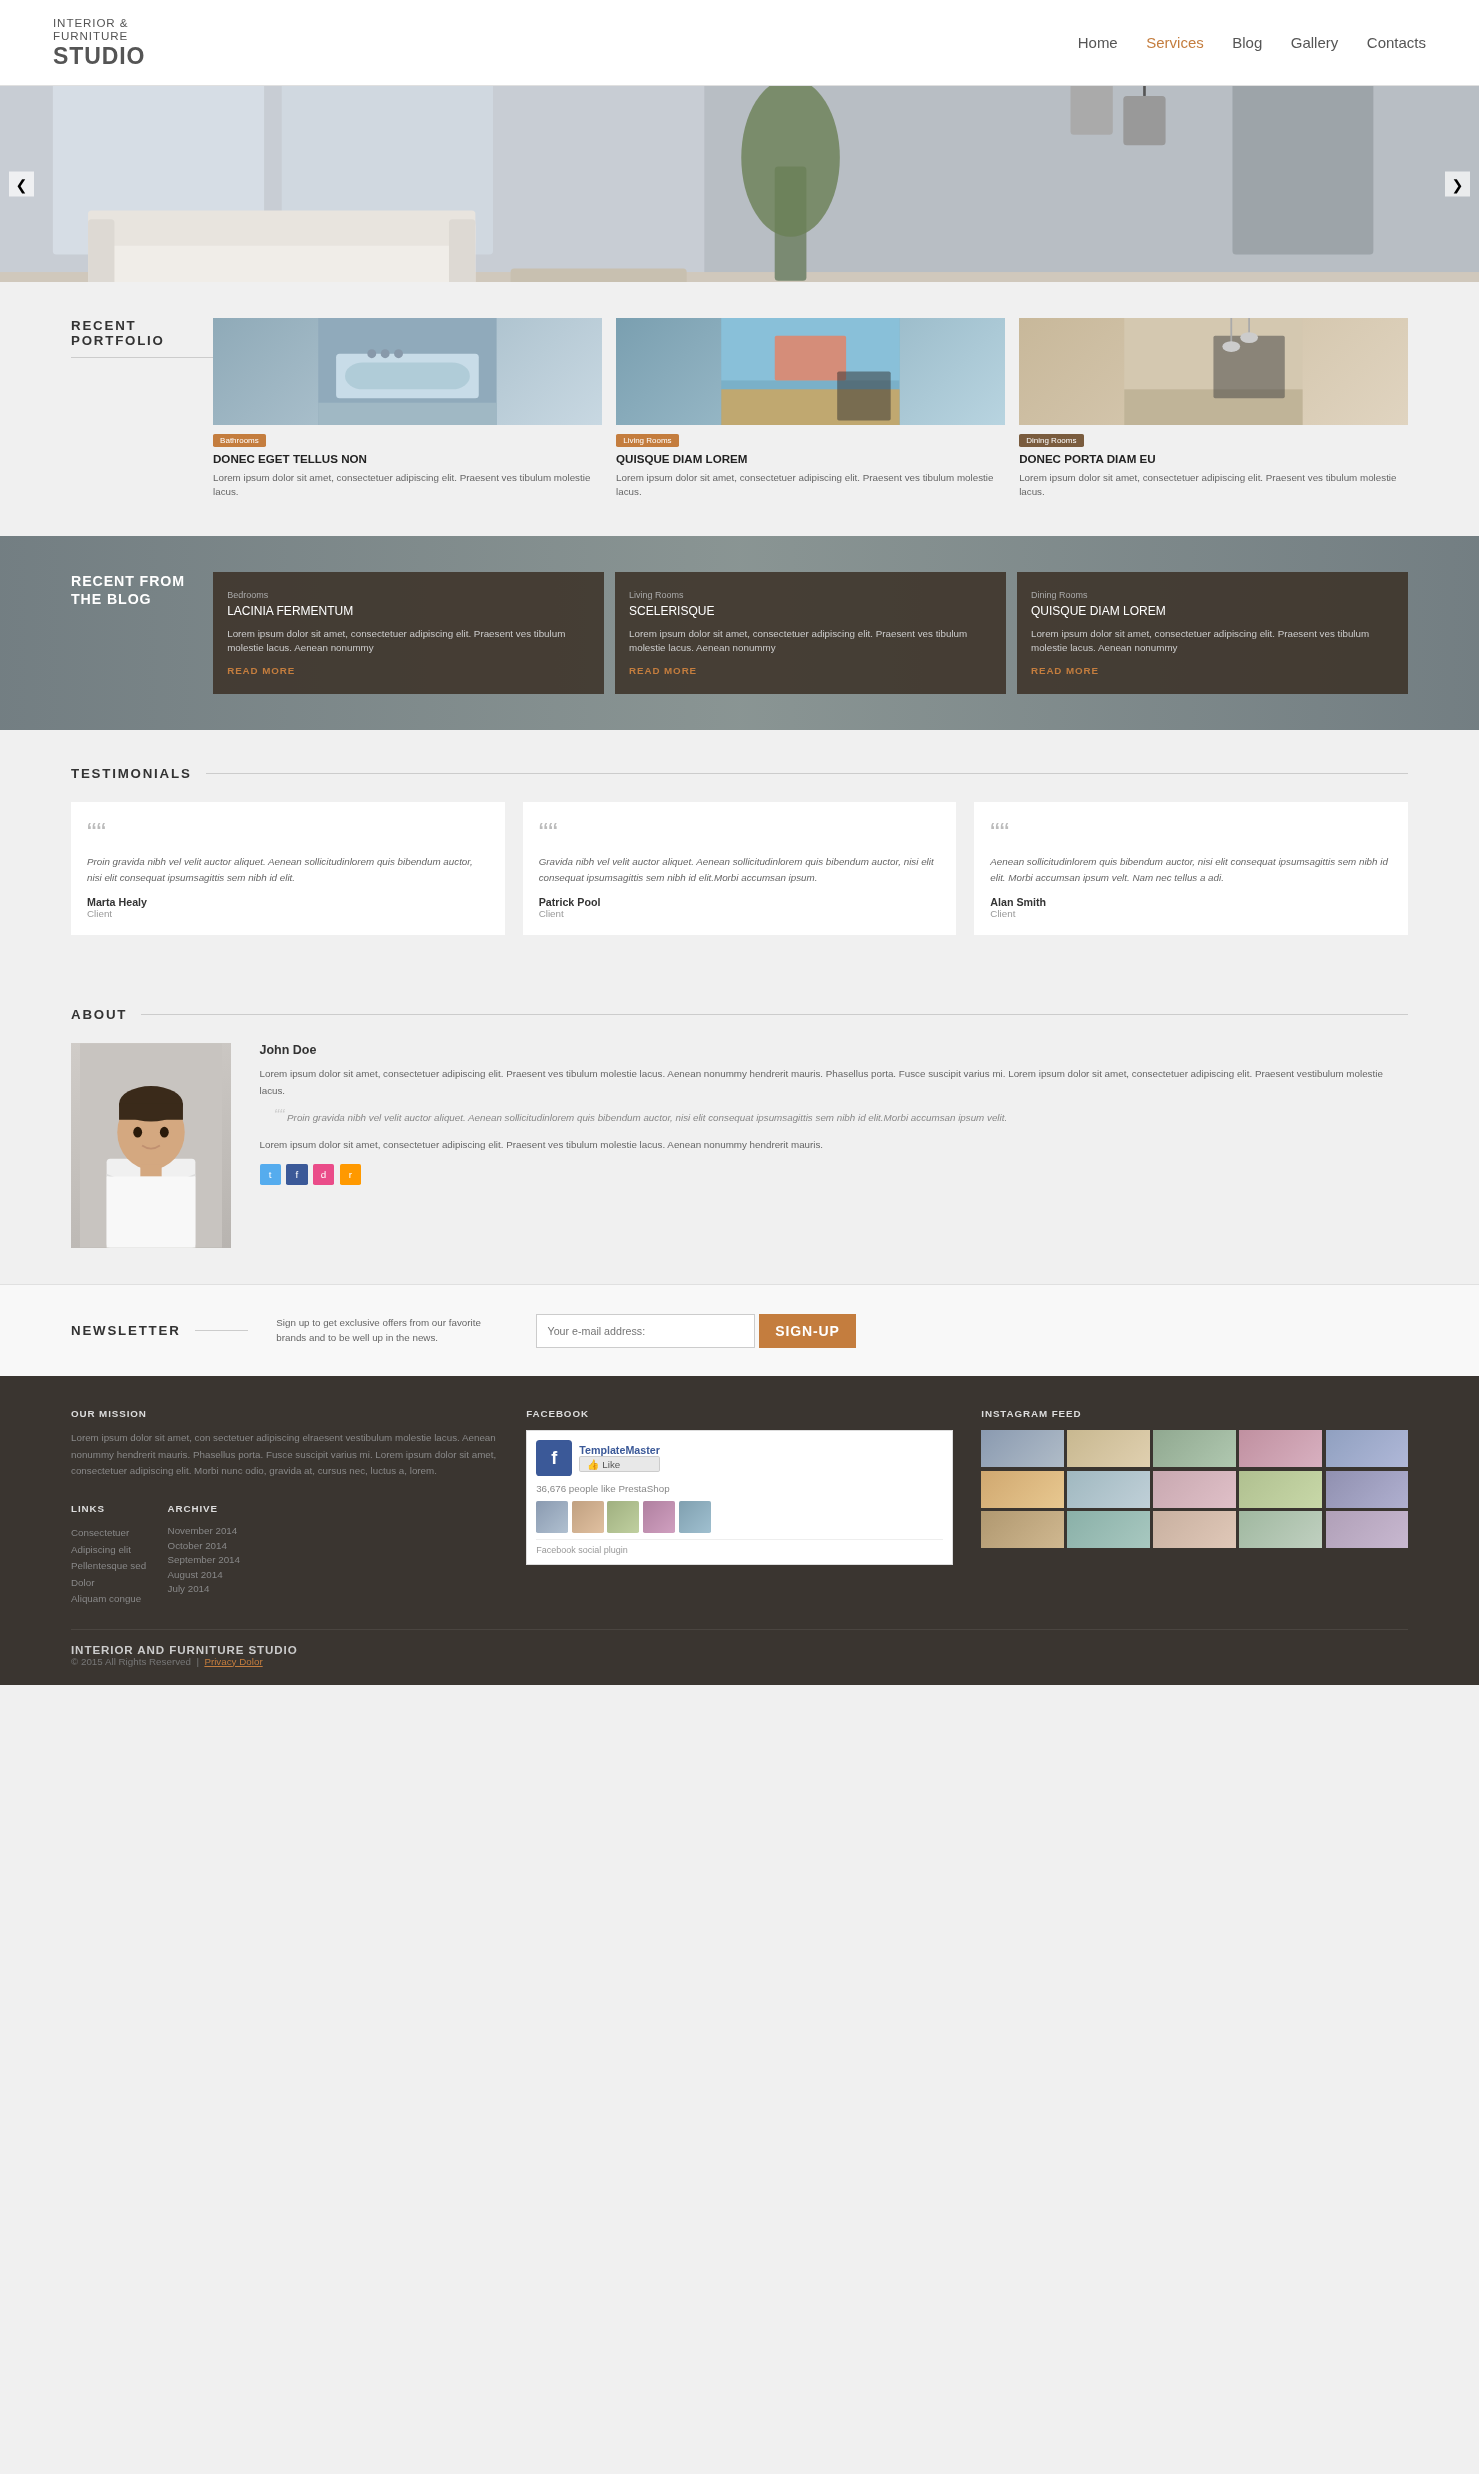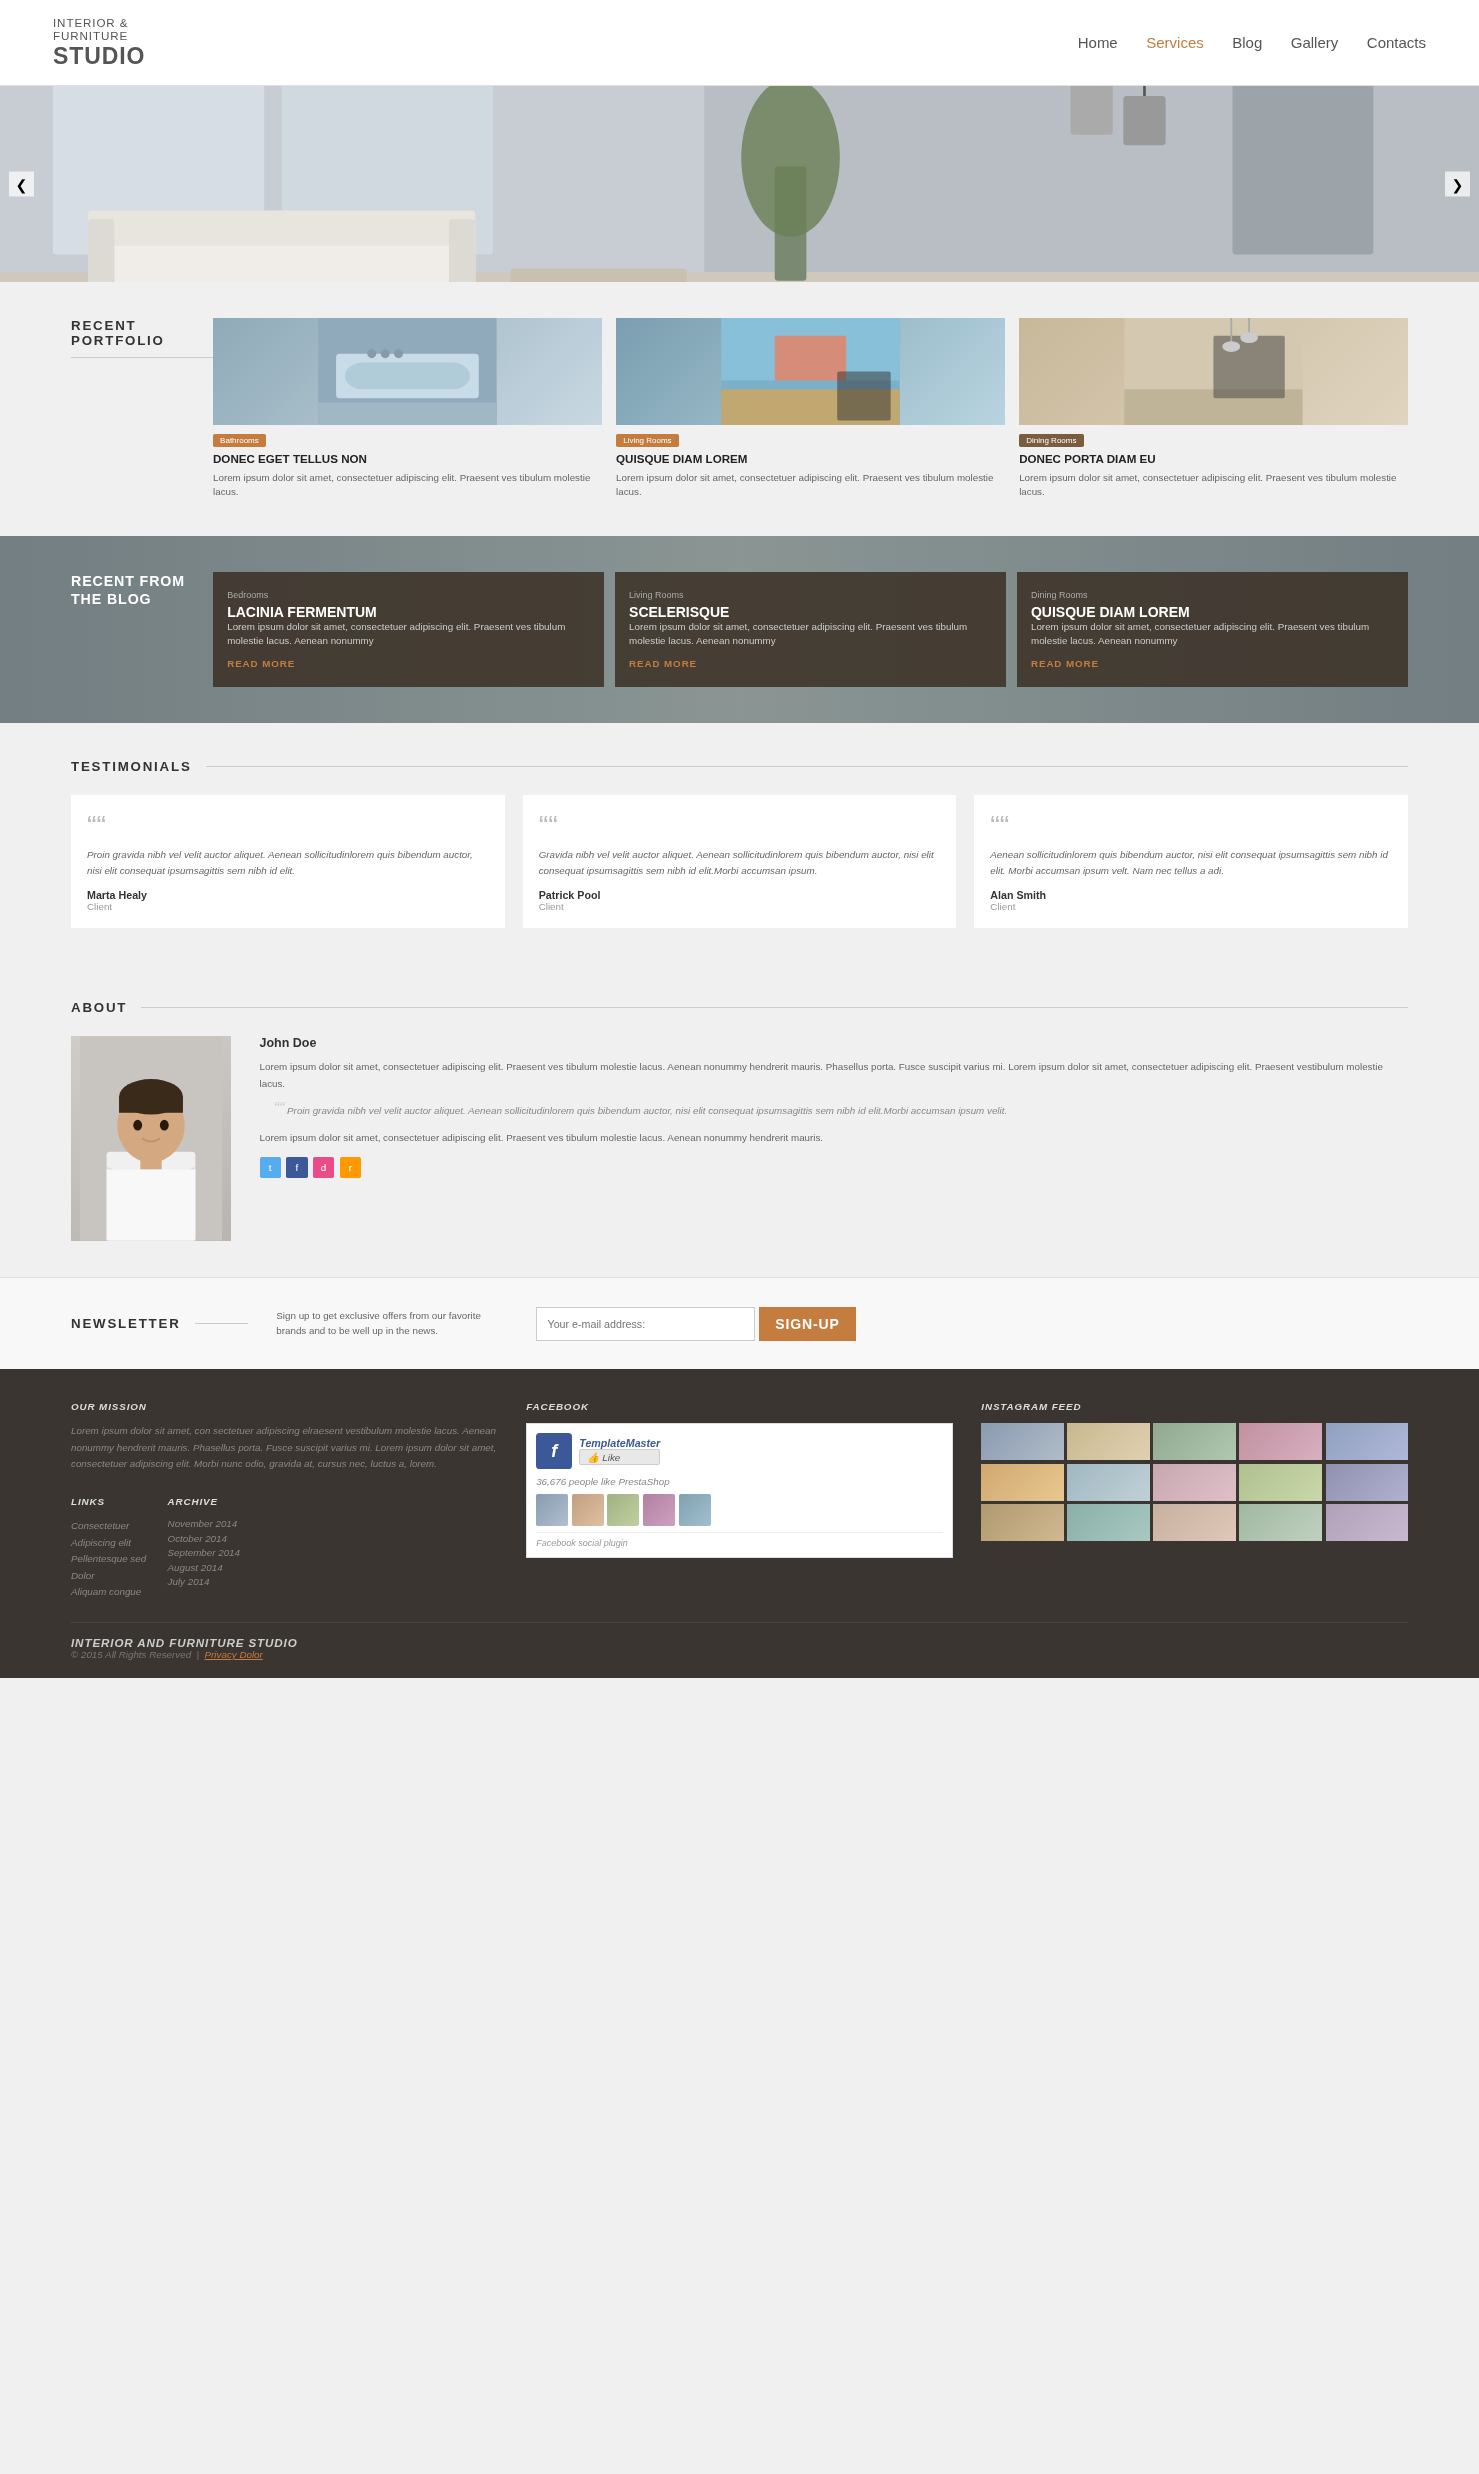--- a/index.html
+++ b/index.html
@@ -41,21 +41,21 @@
 
     
     .blog-section { position: relative; background: #888; padding: 36px 71px; }
     .blog-bg { position: absolute; inset: 0; background: linear-gradient(to right, #6a7a80 0%, #8a9a98 50%, #6a7a80 100%); opacity: 0.7; }
     .blog-content { position: relative; z-index: 1; display: flex; gap: 0; }
     .blog-sidebar { color: #fff; width: 142px; flex-shrink: 0; }
     .blog-sidebar h3 { font-size: 14.2px; font-weight: 700; text-transform: uppercase; letter-spacing: 0.9px; line-height: 1.3; }
     .blog-cards { display: grid; grid-template-columns: 1fr 1fr 1fr; gap: 10.7px; flex: 1; }
     .blog-card { background: rgba(60,50,40,0.88); padding: 18px 14.2px; color: #fff; }
     .blog-card .cat { font-size: 9px; color: #aaa; margin-bottom: 3.6px; }
-    .blog-card h4 { font-size: 14px; font-weight: 700; text-transform: uppercase; }
+    .blog-card h4 { font-size: 12px; font-weight: 400; text-transform: uppercase; margin-bottom: 9px; }
     .blog-card p { font-size: 9.8px; line-height: 1.5; color: #ccc; margin-bottom: 7.1px; }
     .read-more { color: #c47d3e; font-size: 9.8px; font-weight: 700; text-transform: uppercase; letter-spacing: 0.9px; cursor: pointer; border: none; background: none; }
 
     
     .testimonials-grid { display: grid; grid-template-columns: 1fr 1fr 1fr; gap: 18px; }
     .testimonial { background: #fff; padding: 16px; }
     .testimonial .quote { font-size: 21.4px; color: #ccc; line-height: 0.5; margin-bottom: 7.1px; }
     .testimonial p { font-size: 9.8px; color: #666; line-height: 1.6; font-style: italic; margin-bottom: 10.7px; }
     .testimonial .author { font-size: 10.7px; font-weight: 700; color: #333; }
     .testimonial .role { font-size: 9.8px; color: #999; }
@@ -78,21 +78,21 @@
     
     .newsletter-section { background: #f8f8f8; padding: 28.5px 71px; border-top: 0.9px solid #e0e0e0; display: flex; align-items: center; gap: 28.5px; }
     .newsletter-title { font-size: 13.3px; font-weight: 700; letter-spacing: 1.8px; text-transform: uppercase; color: #333; white-space: nowrap; display: flex; align-items: center; gap: 14.2px; }
     .newsletter-title::after { content: ''; width: 53px; height: 0.9px; background: #ccc; }
     .newsletter-desc { font-size: 9.8px; color: #666; max-width: 231px; line-height: 1.5; }
     .newsletter-form { display: flex; gap: 4px; flex: 1; max-width: 320px; }
     .newsletter-input { flex: 1; padding: 9px 10.7px; border: 0.9px solid #ccc; font-size: 10.7px; color: #999; outline: none; }
     .newsletter-btn { background: #c47d3e; color: #fff; border: none; padding: 9px 16px; font-size: 14px; font-weight: 700; text-transform: uppercase; cursor: pointer; letter-spacing: 0.9px; }
 
     
-    .footer { background: #3a3530; color: #aaa; padding: 32px 71px 18px; font-style: italic; }
+    .footer { background: #3a3530; color: #aaa; padding: 32px 71px 18px; }
     .footer-grid { display: grid; grid-template-columns: 1fr 1fr 1fr; gap: 28.5px; margin-bottom: 21.4px; }
     .footer-col h5 { font-size: 9.8px; font-weight: 700; text-transform: uppercase; letter-spacing: 0.9px; color: #ddd; margin-bottom: 10.7px; }
     .footer-col p { font-size: 9.8px; line-height: 1.7; color: #888; }
     .footer-links { display: flex; gap: 21.4px; margin-top: 10.7px; }
     .footer-links ul { list-style: none; }
     .footer-links ul li { margin-bottom: 3.6px; }
     .footer-links ul li a { font-size: 9.8px; color: #888; text-decoration: none; }
     .archive-list { list-style: none; }
     .archive-list li { margin-bottom: 3.6px; display: flex; justify-content: space-between; }
     .archive-list li a { font-size: 9.8px; color: #888; text-decoration: none; }

